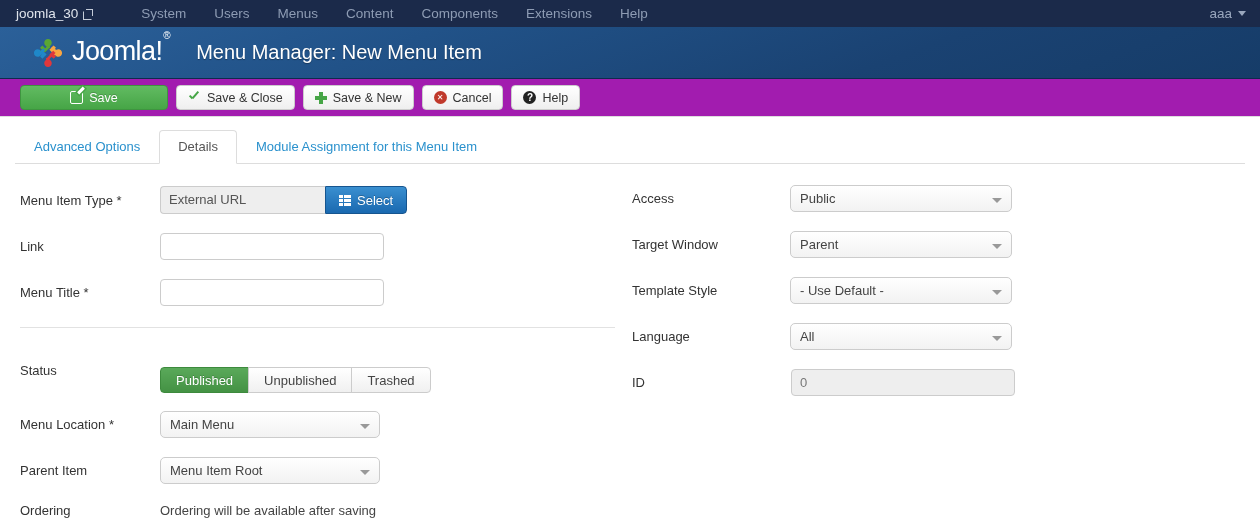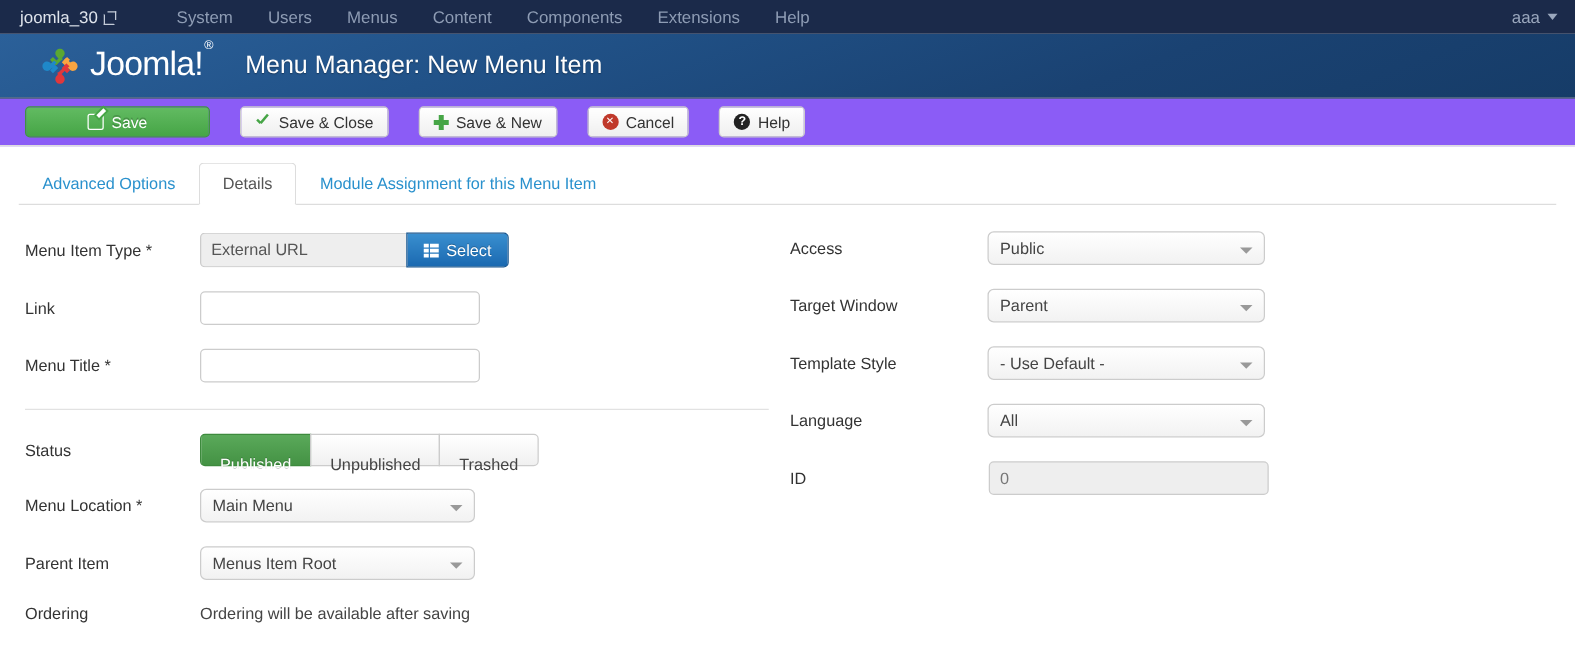--- a/index.html
+++ b/index.html
@@ -85,27 +85,27 @@
   .page-title {
     color: #ffffff;
     font-size: 20px;
     margin-left: 27px;
     font-weight: 400;
     text-shadow: 0 1px 1px rgba(0,0,0,.35);
   }
 
   
   .toolbar-wrap {
-    background: #8b5cf6;
+    background: #a21caf;
     border-bottom: 1px solid #dddddd;
     height: 38px;
     display: flex;
     align-items: center;
     padding-left: 20px;
-    gap: 24px;
+    gap: 8px;
   }
   .btn {
     height: 25px;
     display: inline-flex;
     align-items: center;
     gap: 6px;
     padding: 0 11px;
     font-size: 12.5px;
     border-radius: 4px;
     border: 1px solid #cccccc;
@@ -279,28 +279,29 @@
     background:
       linear-gradient(#fff,#fff) 0 0 / 7px 3px no-repeat,
       linear-gradient(#fff,#fff) 0 4px / 7px 3px no-repeat,
       linear-gradient(#fff,#fff) 0 8px / 7px 3px no-repeat;
   }
 
   
   .btn-group { display: flex; }
   .bg-btn {
     height: 26px;
-    padding: 11px 15px;
+    padding: 0 15px;
     font-size: 13px;
     line-height: 26px;
     border: 1px solid #cccccc;
     background: linear-gradient(#ffffff, #f0f0f0);
     color: #444444;
     cursor: pointer;
     margin-left: -1px;
+    margin-top: 20px;
   }
   .bg-btn:first-child { border-radius: 4px 0 0 4px; margin-left: 0; }
   .bg-btn:last-child  { border-radius: 0 4px 4px 0; }
   .bg-btn.on {
     background: linear-gradient(#5aa95a, #449244);
     border-color: #3d8a3d;
     color: #ffffff;
     text-shadow: 0 -1px 0 rgba(0,0,0,.2);
   }
   .divider {
@@ -423,21 +424,21 @@
       </div>
     </div>
 
     <div class="frow" style="margin-top:18px;">
       <div class="flabel">Menu Location *</div>
       <div class="sel" style="width:220px;">Main Menu</div>
     </div>
 
     <div class="frow" style="margin-top:19px;">
       <div class="flabel">Parent Item</div>
-      <div class="sel" style="width:220px;">Menus Item Root</div>
+      <div class="sel" style="width:220px;">Menu Item Root</div>
     </div>
 
     <div class="frow" style="margin-top:19px;">
       <div class="flabel">Ordering</div>
       <div class="static-text">Ordering will be available after saving</div>
     </div>
 
   </div>
 
   <div class="col-right">

